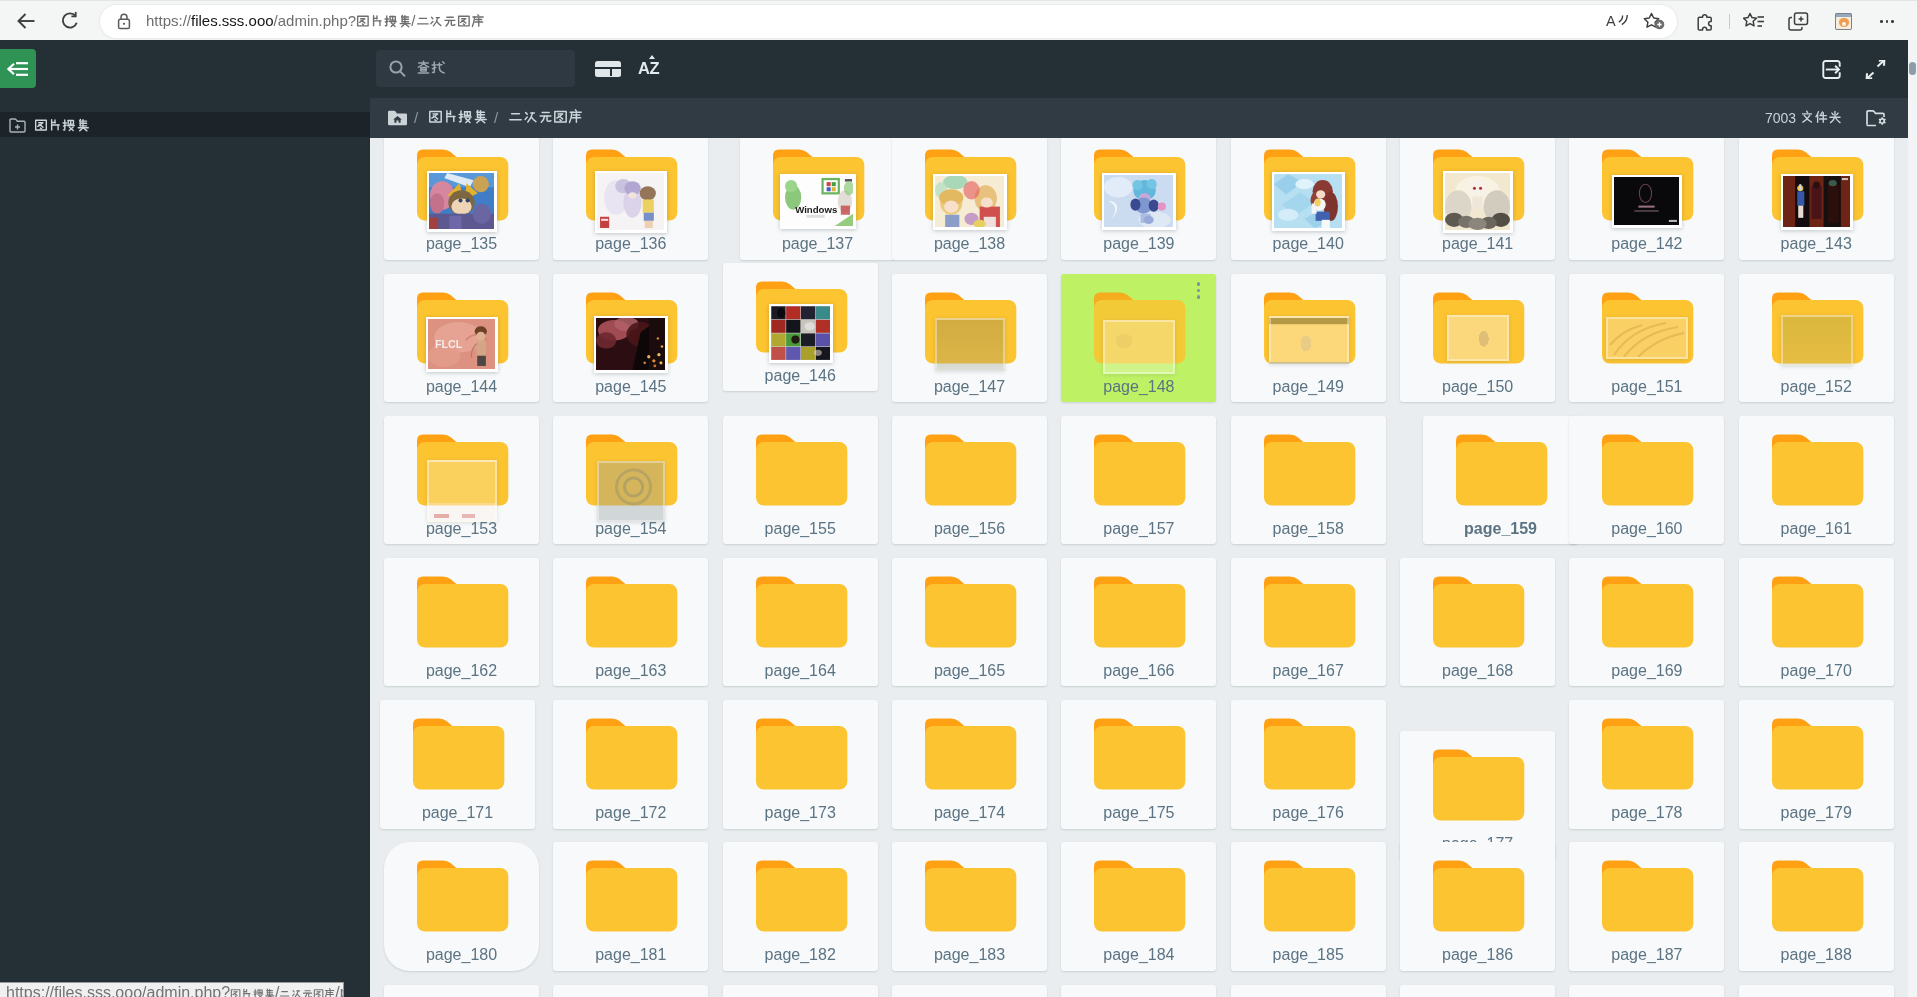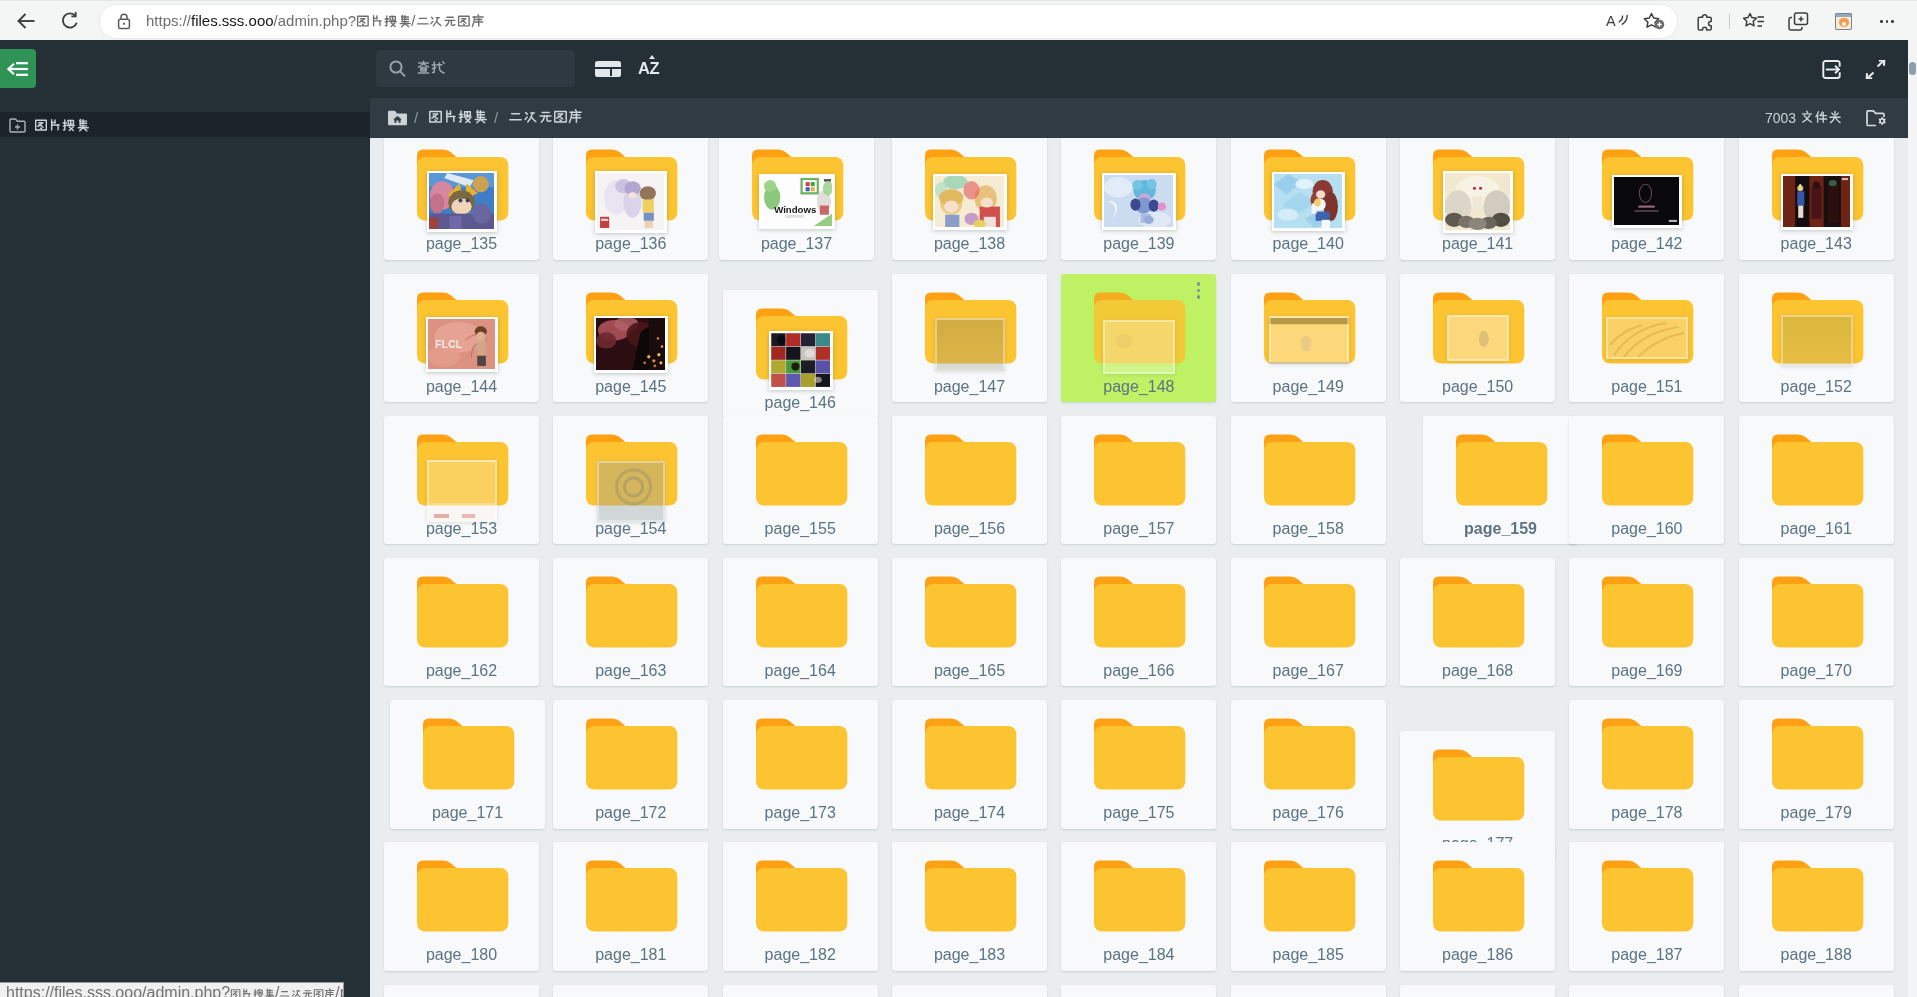--- a/index.html
+++ b/index.html
@@ -370,21 +370,21 @@
             <rect x="45" y="26" width="11" height="13" fill="#ecd060" opacity="1"></rect>
             <rect x="46" y="39" width="10" height="8" fill="#7890c8" opacity="1"></rect>
             <rect x="47" y="47" width="8" height="7" fill="#ecd0b0" opacity="1"></rect>
             <rect x="3" y="43" width="9" height="11" fill="#c24040" opacity="1"></rect>
             <rect x="4" y="45" width="7" height="2" fill="#f4e0e0" opacity="1"></rect>
             <ellipse cx="35" cy="22" rx="4" ry="3" fill="#f2e4da" opacity="1"></ellipse>
           </svg>
         </div>
         <div class="lbl">page_136</div>
       </div>
-<div class="card" style="left:349px;top:-6.2px;">
+<div class="card" style="left:370px;top:-6.2px;">
         <svg class="fold" width="92" height="73" viewBox="0 0 92 73">
           <path d="M0 30 V7.5 Q0 1.5 6 1.5 H26 Q30.5 1.5 33.5 4 L43.5 12.5 V30 Z" fill="#FFA113"></path>
           <rect x="0" y="9" width="91.3" height="63.5" rx="8" fill="#FCC431"></rect>
         </svg>
         <div class="th" style="left:40.0px;top:43.0px;width:76px;height:55px">
           <svg width="71" height="50" viewBox="0 0 70 49" preserveAspectRatio="none">
             <rect x="0" y="0" width="70" height="49" fill="#fdfdfd" opacity="1"></rect>
             <ellipse cx="11" cy="21" rx="8" ry="12" fill="#8bc87c" opacity="1"></ellipse>
             <ellipse cx="9" cy="10" rx="6" ry="6" fill="#9cd48c" opacity="1"></ellipse>
             <rect x="40" y="3" width="16" height="14" fill="#fff" stroke="#6ab460" stroke-width="2.2"></rect>
@@ -582,21 +582,21 @@
             <ellipse cx="62" cy="36" rx="1.6" ry="1.6" fill="#eec05e" opacity="1"></ellipse>
             <ellipse cx="48" cy="44" rx="1.3" ry="1.3" fill="#d07c36" opacity="1"></ellipse>
             <ellipse cx="64" cy="44" rx="1.5" ry="1.5" fill="#f0b858" opacity="1"></ellipse>
             <ellipse cx="58" cy="47" rx="1.4" ry="1.4" fill="#c87030" opacity="1"></ellipse>
             <ellipse cx="65" cy="28" rx="1.3" ry="1.3" fill="#e8a048" opacity="1"></ellipse>
             <ellipse cx="61" cy="20" rx="1.2" ry="1.2" fill="#d89040" opacity="1"></ellipse>
           </svg>
         </div>
         <div class="lbl">page_145</div>
       </div>
-<div class="card" style="left:352.7px;top:152px;">
+<div class="card" style="left:352.7px;top:125px;">
         <svg class="fold" width="92" height="73" viewBox="0 0 92 73">
           <path d="M0 30 V7.5 Q0 1.5 6 1.5 H26 Q30.5 1.5 33.5 4 L43.5 12.5 V30 Z" fill="#FFA113"></path>
           <rect x="0" y="9" width="91.3" height="63.5" rx="8" fill="#FCC431"></rect>
         </svg>
         <div class="th" style="left:46.0px;top:41.0px;width:64px;height:59px">
           <svg width="59" height="54" viewBox="0 0 58 53" preserveAspectRatio="none">
             <rect x="0" y="0" width="58" height="53" fill="#d0d0d0" opacity="1"></rect>
             <rect x="0.3" y="0.3" width="14.0" height="12.7" fill="#1a1a24" opacity="1"></rect>
             <rect x="14.9" y="0.3" width="14.0" height="12.7" fill="#b02c24" opacity="1"></rect>
             <rect x="29.5" y="0.3" width="14.0" height="12.7" fill="#223" opacity="1"></rect>
@@ -805,21 +805,21 @@
         </svg>
         <div class="lbl">page_169</div>
       </div>
 <div class="card" style="left:1368.7px;top:420.4px;">
         <svg class="fold" width="92" height="73" viewBox="0 0 92 73">
           <path d="M0 30 V7.5 Q0 1.5 6 1.5 H26 Q30.5 1.5 33.5 4 L43.5 12.5 V30 Z" fill="#FFA113"></path>
           <rect x="0" y="9" width="91.3" height="63.5" rx="8" fill="#FCC431"></rect>
         </svg>
         <div class="lbl">page_170</div>
       </div>
-<div class="card" style="left:20px;top:562.6px;padding-left:28px;">
+<div class="card" style="left:10px;top:562.6px;padding-left:28px;">
         <svg class="fold" width="92" height="73" viewBox="0 0 92 73">
           <path d="M0 30 V7.5 Q0 1.5 6 1.5 H26 Q30.5 1.5 33.5 4 L43.5 12.5 V30 Z" fill="#FFA113"></path>
           <rect x="0" y="9" width="91.3" height="63.5" rx="8" fill="#FCC431"></rect>
         </svg>
         <div class="lbl">page_171</div>
       </div>
 <div class="card" style="left:183.3px;top:562.6px;">
         <svg class="fold" width="92" height="73" viewBox="0 0 92 73">
           <path d="M0 30 V7.5 Q0 1.5 6 1.5 H26 Q30.5 1.5 33.5 4 L43.5 12.5 V30 Z" fill="#FFA113"></path>
           <rect x="0" y="9" width="91.3" height="63.5" rx="8" fill="#FCC431"></rect>
@@ -868,21 +868,21 @@
         </svg>
         <div class="lbl">page_178</div>
       </div>
 <div class="card" style="left:1368.7px;top:562.6px;">
         <svg class="fold" width="92" height="73" viewBox="0 0 92 73">
           <path d="M0 30 V7.5 Q0 1.5 6 1.5 H26 Q30.5 1.5 33.5 4 L43.5 12.5 V30 Z" fill="#FFA113"></path>
           <rect x="0" y="9" width="91.3" height="63.5" rx="8" fill="#FCC431"></rect>
         </svg>
         <div class="lbl">page_179</div>
       </div>
-<div class="card" style="left:14.0px;top:704.8px;">
+<div class="card" style="left:14.0px;top:704.8px;border-radius:26px;">
         <svg class="fold" width="92" height="73" viewBox="0 0 92 73">
           <path d="M0 30 V7.5 Q0 1.5 6 1.5 H26 Q30.5 1.5 33.5 4 L43.5 12.5 V30 Z" fill="#FFA113"></path>
           <rect x="0" y="9" width="91.3" height="63.5" rx="8" fill="#FCC431"></rect>
         </svg>
         <div class="lbl">page_180</div>
       </div>
 <div class="card" style="left:183.3px;top:704.8px;">
         <svg class="fold" width="92" height="73" viewBox="0 0 92 73">
           <path d="M0 30 V7.5 Q0 1.5 6 1.5 H26 Q30.5 1.5 33.5 4 L43.5 12.5 V30 Z" fill="#FFA113"></path>
           <rect x="0" y="9" width="91.3" height="63.5" rx="8" fill="#FCC431"></rect>

